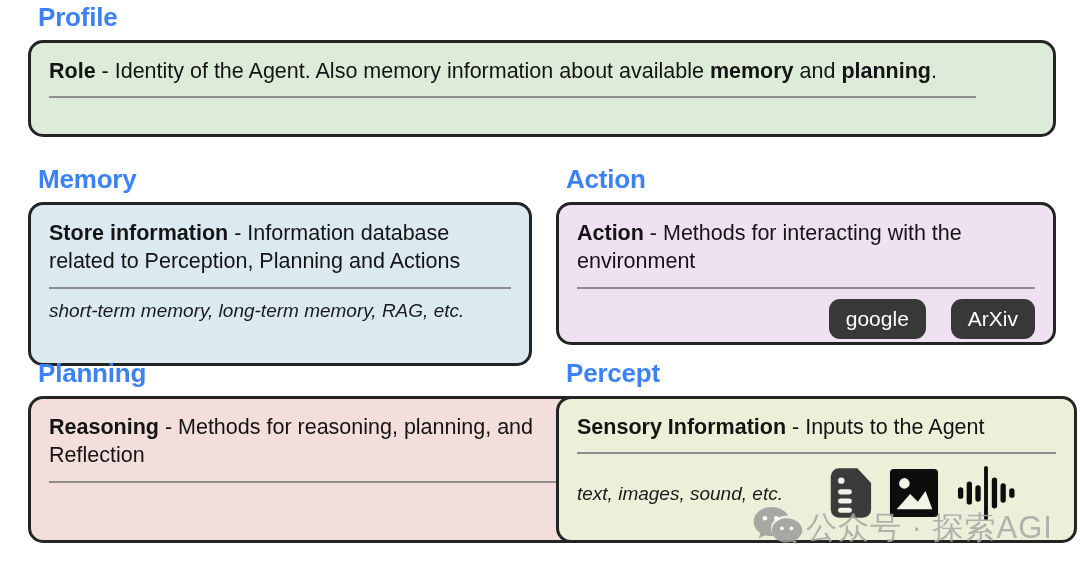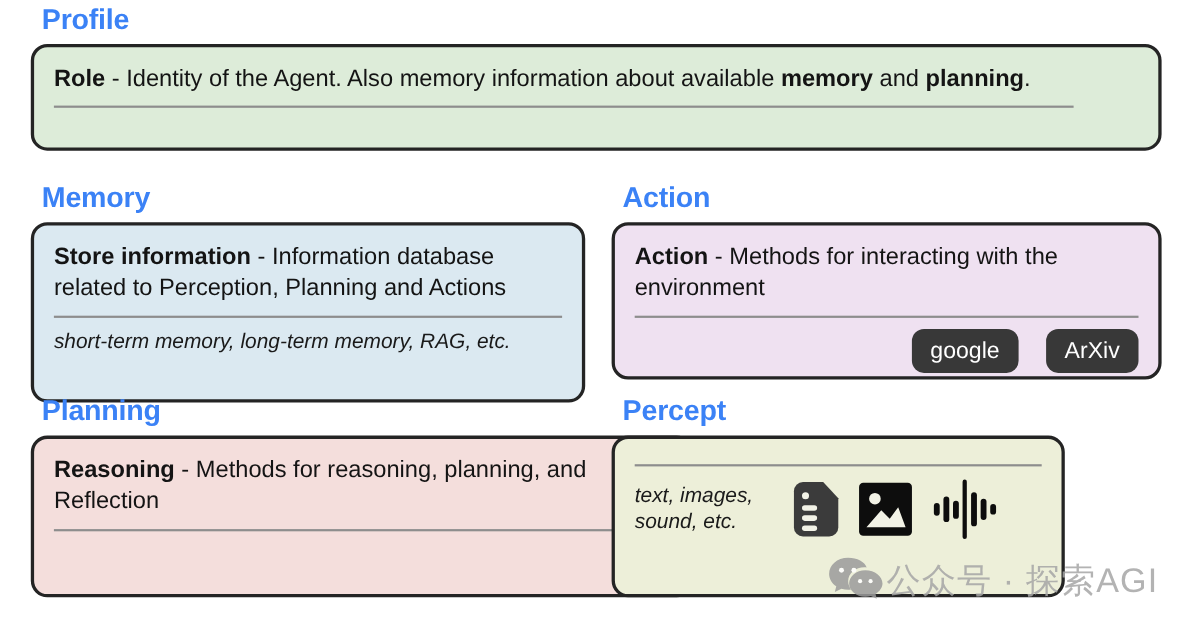--- a/index.html
+++ b/index.html
@@ -76,21 +76,21 @@
   .icon-group svg{display:block;}
   
   #profile-section{left:28px;top:2px;width:1028px;}
   #profile-card{height:97px;}
   #memory-section{left:28px;top:164px;width:504px;}
   #memory-card{height:164px;}
   #action-section{left:556px;top:164px;width:500px;}
   #action-card{height:143px;}
   #planning-section{left:28px;top:358px;width:602px;}
   #planning-card{height:147px;}
-  #percept-section{left:556px;top:358px;width:412px;}
+  #percept-section{left:556px;top:358px;width:521px;}
   #percept-card{height:147px;}
   .watermark{
     position:absolute;
     left:752px;top:505px;
     display:flex;
     align-items:flex-end;
     gap:2px;
     opacity:0.85;
     z-index:5;
     pointer-events:none;
@@ -142,20 +142,21 @@
     <h2>Planning</h2>
     <div class="card" id="planning-card" style="background-color: rgb(244, 222, 220);">
       <p class="card-title"><b>Reasoning</b><span> - Methods for reasoning, planning, and Reflection</span></p>
       <hr class="divider">
     </div>
   </section>
 
   <section class="section" id="percept-section">
     <h2>Percept</h2>
     <div class="card" id="percept-card" style="background-color: rgb(237, 239, 217);">
+      <p class="card-title"><b>Sensory Information</b><span> - Inputs to the Agent</span></p>
       <hr class="divider">
       <div class="examples-row">
         <p class="examples">text, images, sound, etc.</p>
         <span class="icon-group">
           <svg width="44" height="52" viewBox="0 0 48 56">
             <path d="M12 1 h20 L47 17 V46 a9 9 0 0 1 -9 9 H12 a9 9 0 0 1 -9 -9 V10 a9 9 0 0 1 9 -9 Z" fill="#3b3b3b"></path>
             <rect x="11" y="11" width="7" height="7" rx="3.5" fill="#f2f2e6"></rect>
             <rect x="11" y="24" width="15" height="5.5" rx="2.75" fill="#f2f2e6"></rect>
             <rect x="11" y="34" width="15" height="5.5" rx="2.75" fill="#f2f2e6"></rect>
             <rect x="11" y="44" width="15" height="5.5" rx="2.75" fill="#f2f2e6"></rect>

